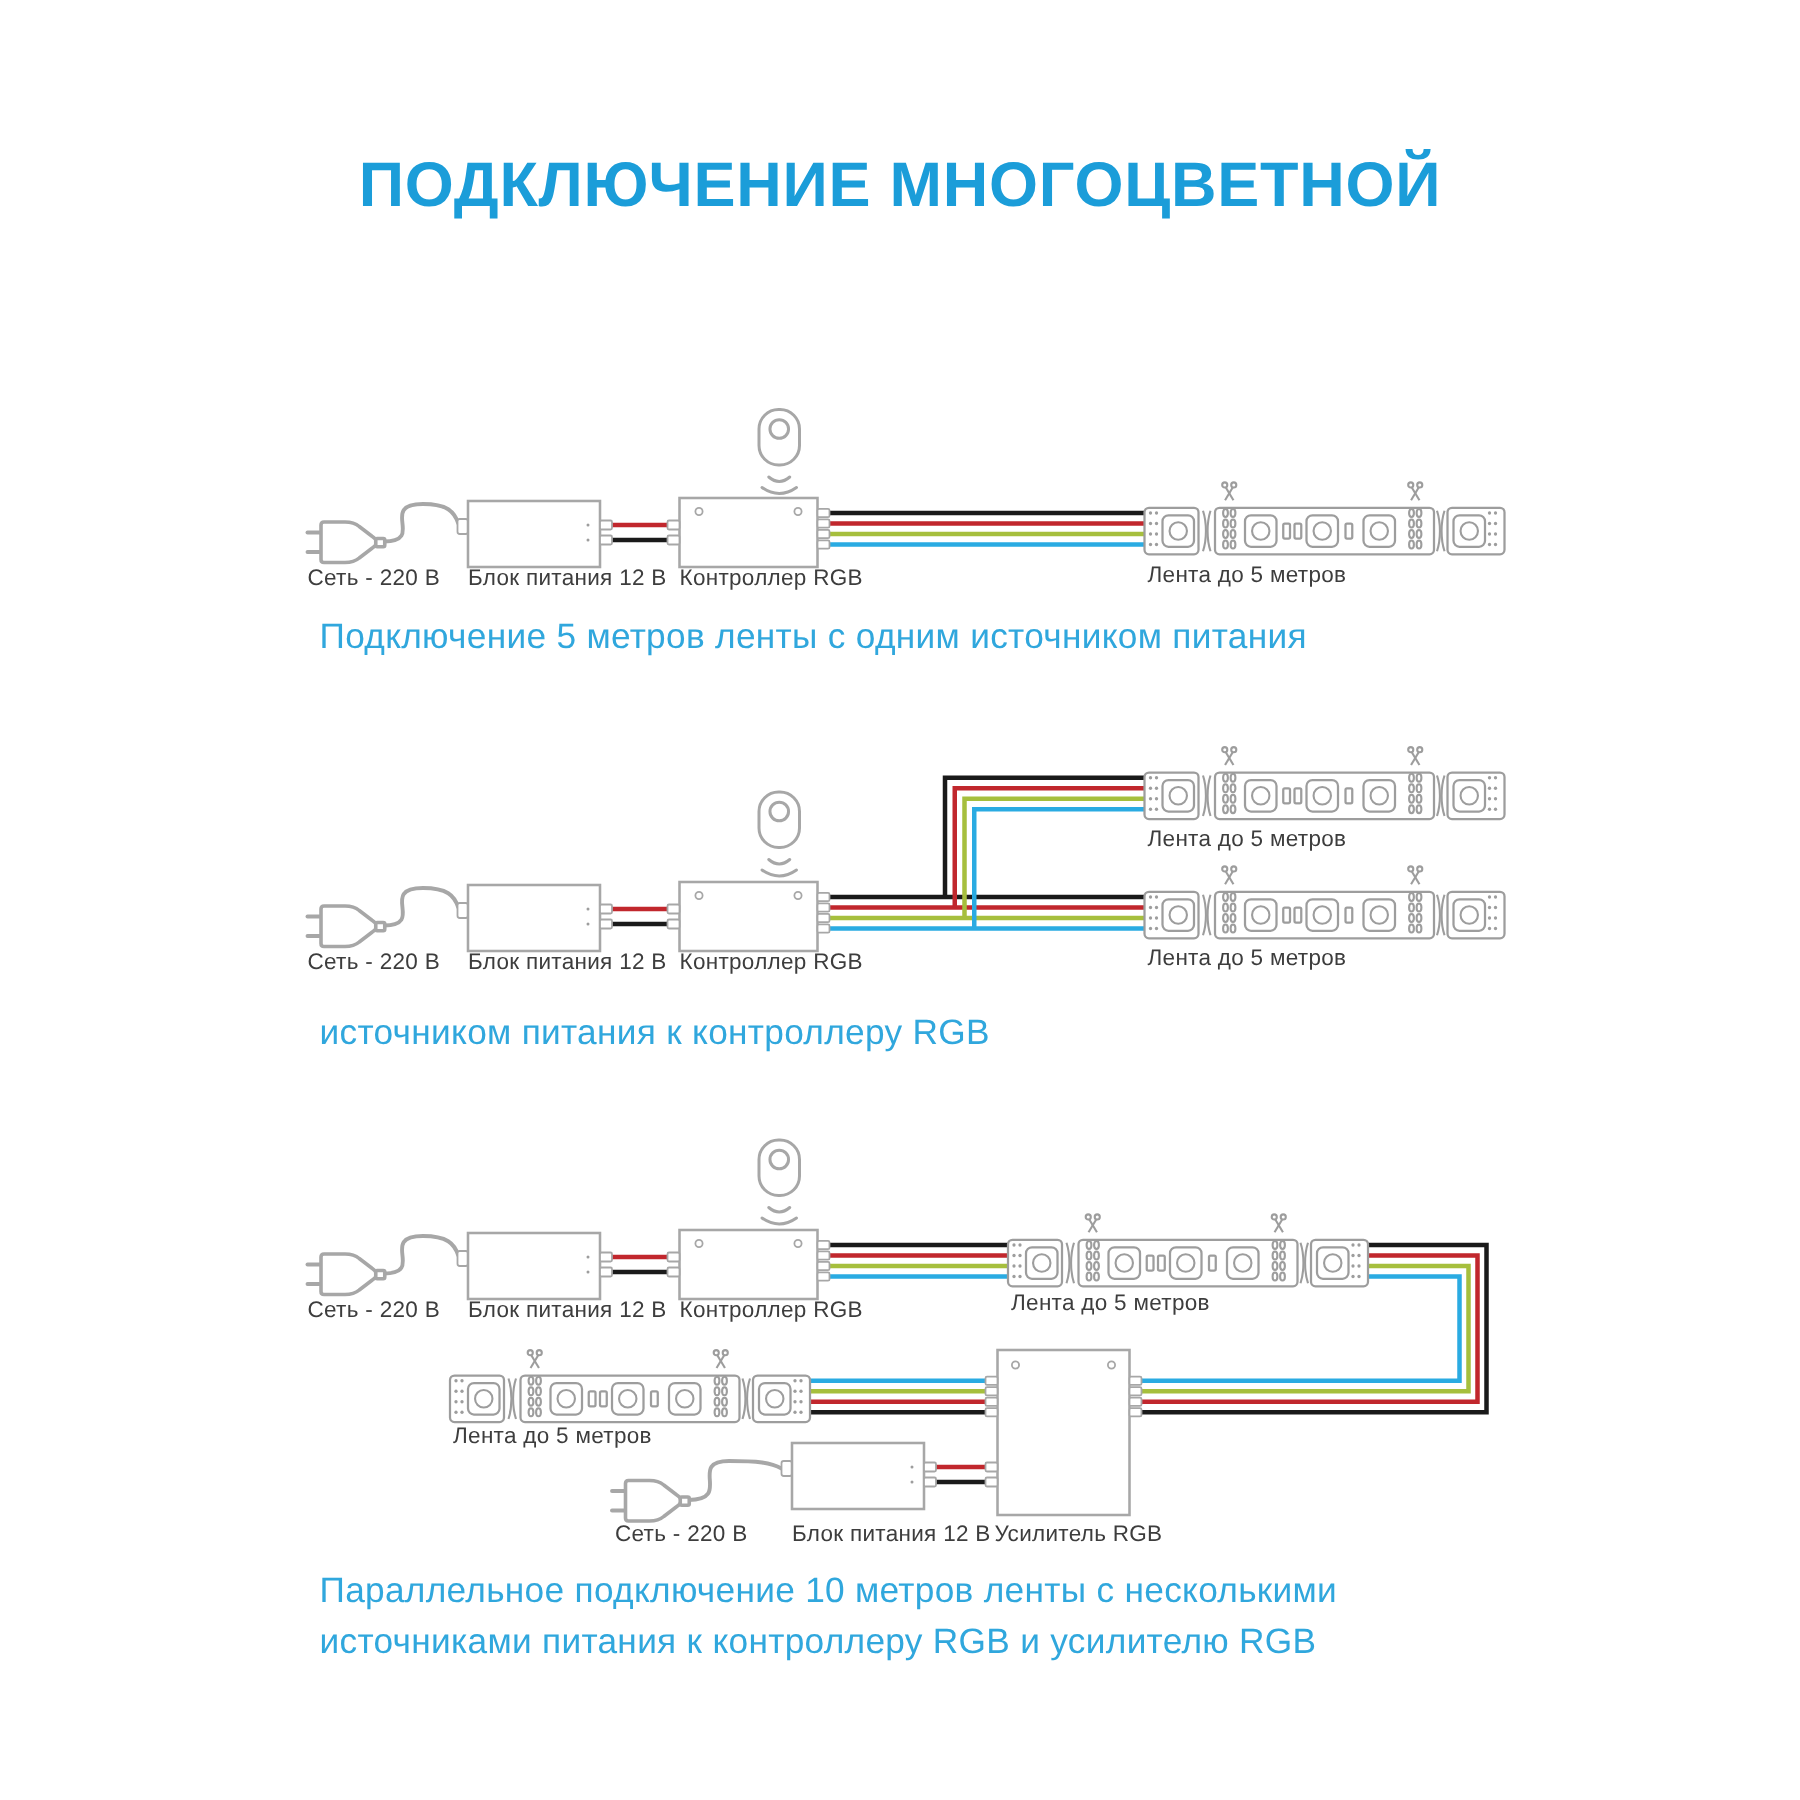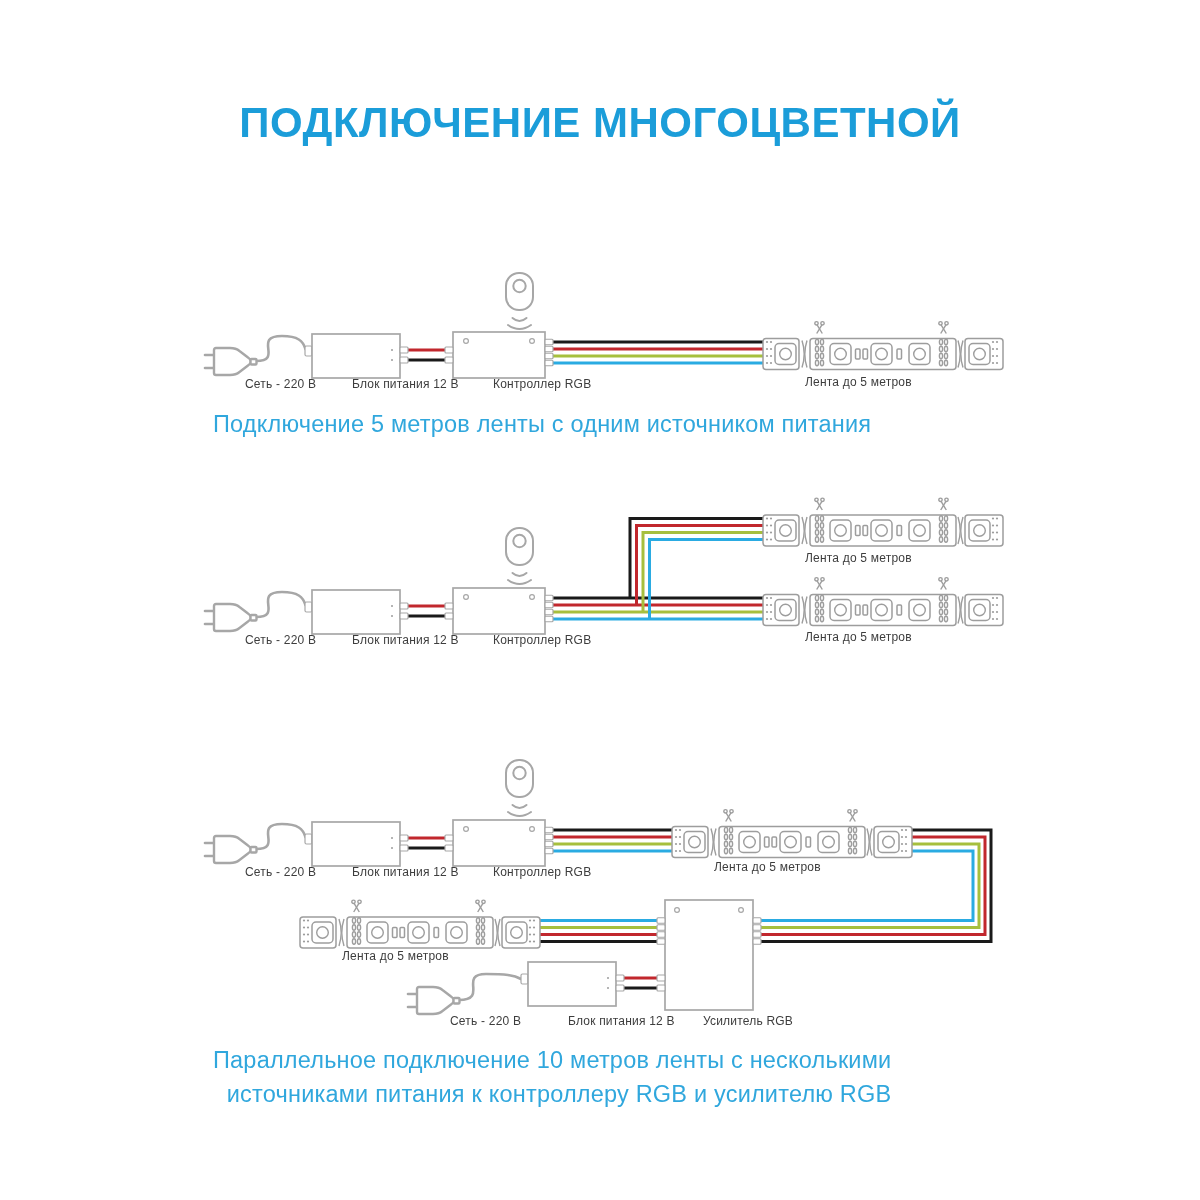--- a/index.html
+++ b/index.html
@@ -1,21 +1,21 @@
 <!DOCTYPE html>
 <html style="--title_blue: #1b9dd9; --caption_blue: #30a7dd; --wire_black: #1a1a1a; --wire_red: #c1272d; --wire_green: #a6bf3d; --wire_blue: #2aabe2; --outline_gray: #a7a7a7; --strip_gray: #9d9d9d; --label_dark: #3d3d3d;"><head>
 <meta charset="utf-8">
 <style>
   html,body{margin:0;padding:0;background:#fff;}
   body{width:1200px;height:1200px;font-family:"Liberation Sans",sans-serif;}
   #page{position:relative;width:1200px;height:1200px;background:#fff;overflow:hidden;}
   .title{position:absolute;top:94px;left:0;width:1200px;text-align:center;
          font-weight:bold;font-size:42px;line-height:57px;color:var(--title_blue);letter-spacing:.5px;}
-  .caption{position:absolute;font-size:23.5px;line-height:34px;color:var(--caption_blue);letter-spacing:.2px;text-align:right;}
-  .lbl{position:absolute;font-size:12px;color:var(--label_dark);letter-spacing:.2px;white-space:nowrap;margin-left:40px;}
+  .caption{position:absolute;font-size:23.5px;line-height:34px;color:var(--caption_blue);letter-spacing:.2px;}
+  .lbl{position:absolute;font-size:15px;color:var(--label_dark);letter-spacing:.2px;white-space:nowrap;}
   svg{position:absolute;left:0;top:0;}
   .sg  {fill:none;stroke:var(--outline_gray);stroke-width:2.6;stroke-linecap:round;}
   .sgf {fill:#fff;stroke:var(--outline_gray);stroke-width:2.4;stroke-linejoin:round;}
   .box {fill:#fff;stroke:var(--outline_gray);stroke-width:1.7;}
   .pad {fill:#fff;stroke:var(--outline_gray);stroke-width:1.2;}
   .scrw{fill:none;stroke:var(--outline_gray);stroke-width:1.2;}
   .st  {fill:#fff;stroke:var(--strip_gray);stroke-width:1.5;}
   .stn {fill:none;stroke:var(--strip_gray);stroke-width:1.4;}
   .std {fill:var(--strip_gray);}
   .rbox{fill:#fff;stroke:var(--outline_gray);stroke-width:2;}
@@ -242,19 +242,20 @@
   <div class="lbl" style="left:674px;top:860px">Лента до 5 метров</div>
   <div class="lbl" style="left:302px;top:949px">Лента до 5 метров</div>
   <div class="lbl" style="left:410px;top:1014px">Сеть - 220 В</div>
   <div class="lbl" style="left:528px;top:1014px">Блок питания 12 В</div>
   <div class="lbl" style="left:663px;top:1014px">Усилитель RGB</div>
 
   <div class="caption" style="left:213px;top:407px">
     <div>Подключение 5 метров ленты с одним источником питания</div>
   </div>
   <div class="caption" style="left:213px;top:671px">
+    <div>источником питания к контроллеру RGB</div>
   </div>
   <div class="caption" style="left:213px;top:1043px">
     <div>Параллельное подключение 10 метров ленты с несколькими</div>
     <div>источниками питания к контроллеру RGB и усилителю RGB</div>
   </div>
 
 </div>
 
 </body></html>

